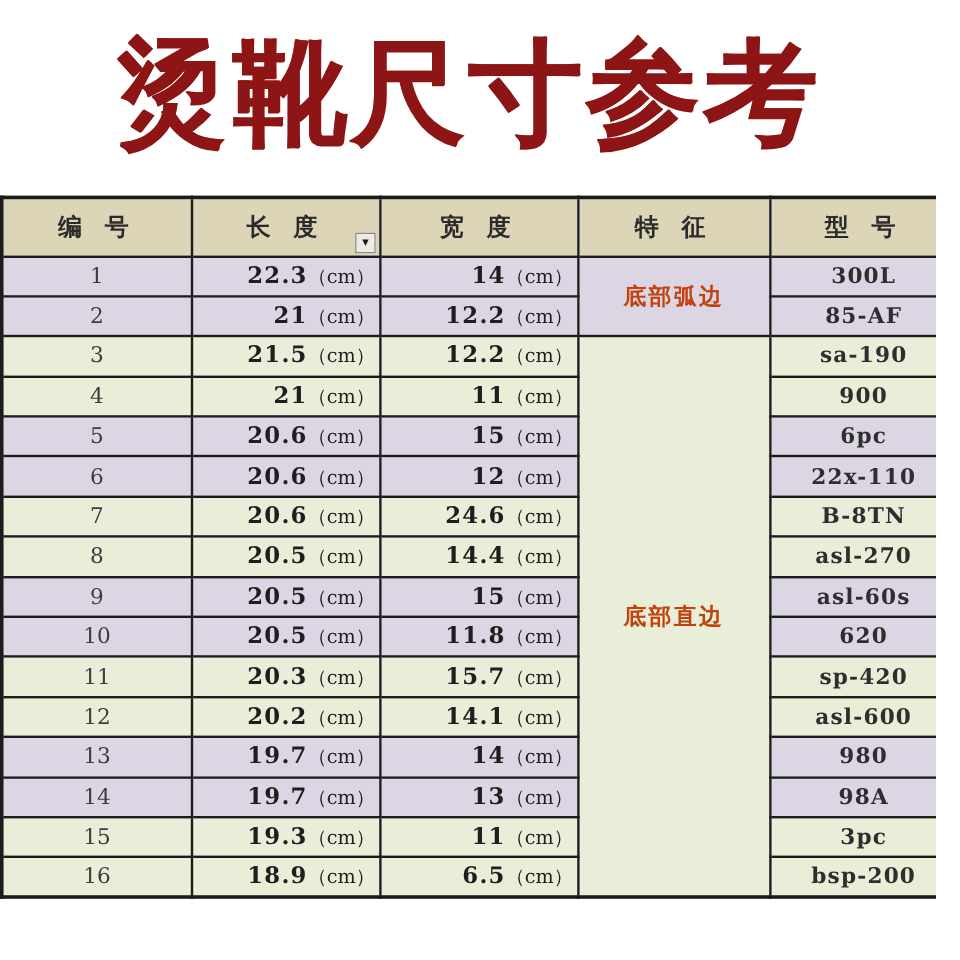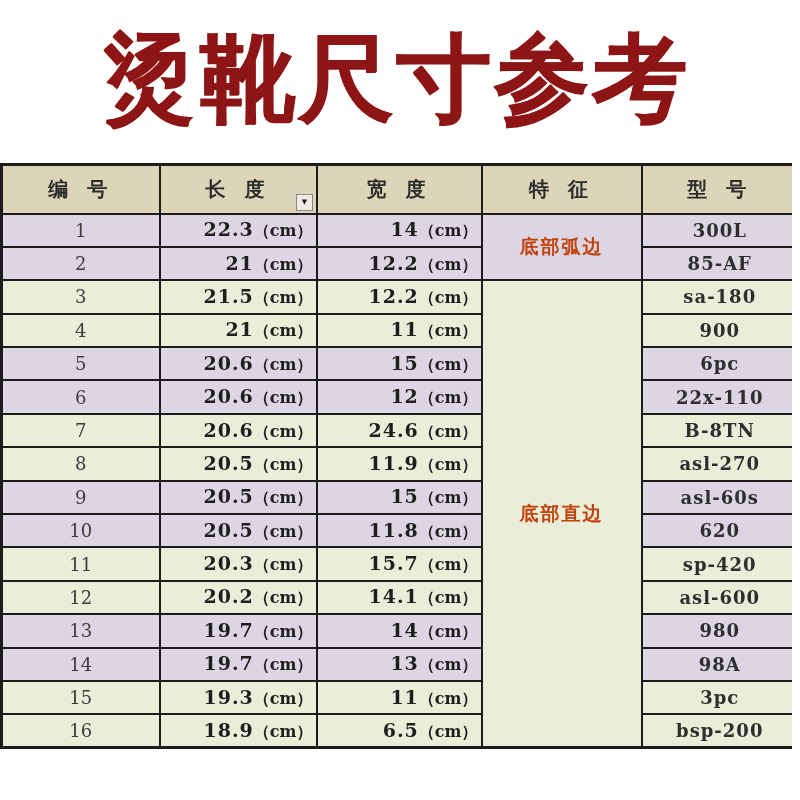--- a/index.html
+++ b/index.html
@@ -1,18 +1,18 @@
 <!DOCTYPE html>
 <html style="--title-color: #8e1515; --header-bg: #ddd5b8; --lavender: #dcd6e4; --green: #e9eed9; --border-color: #1c1c1c;"><head>
 <meta charset="utf-8">
 <style>
   html, body { margin:0; padding:0; background:#ffffff; }
   .page {
     position:relative; width:780px; height:800px; background:#ffffff;
-    font-family:"DejaVu Serif","Liberation Serif",serif; overflow:hidden;padding-left:12px;
+    font-family:"DejaVu Serif","Liberation Serif",serif; overflow:hidden;
   }
   .title {
     position:absolute; top:24px; left:0; width:100%;
     text-align:center;
     font-family:"Liberation Sans","DejaVu Sans",sans-serif;
     font-weight:900; font-size:95px; line-height:1.15; letter-spacing:3px;
     color:var(--title-color,#8e1515);
     text-shadow:1px 0 0 var(--title-color,#8e1515), 0 1px 0 var(--title-color,#8e1515);
   }
   table.size-table {
@@ -27,21 +27,21 @@
   .size-table thead tr { height:49px; }
   .size-table tbody tr { height:33.4px; }
   .size-table th {
     background:var(--header-bg,#ddd5b8);
     font-weight:bold; font-size:20px; letter-spacing:6px;
     color:#2b2b2b; text-align:center;
   }
   tr.row-lavender > td { background:var(--lavender,#dcd6e4); }
   tr.row-green   > td { background:var(--green,#e9eed9); }
   td.td-no    { text-align:center; font-size:18px; color:#3c3c3c; }
-  td.td-num   { text-align:right; font-size:17px; color:#1e1e1e; padding-right:3px; white-space:nowrap;font-weight:bold; }
+  td.td-num   { text-align:right; font-size:17px; color:#1e1e1e; padding-right:3px; white-space:nowrap; }
   td.td-num b { font-size:19px; letter-spacing:1px; }
   td.td-num .unit { font-size:16px; }
   td.td-feature { text-align:center; font-weight:bold; font-size:19px; letter-spacing:2px; color:#c2410c; }
   td.td-model { text-align:center; font-size:18px; color:#2e2e2e; letter-spacing:1px;font-weight:bold; }
   .filter-btn {
     position:absolute; left:296px; top:194px; width:17px; height:17px;
     box-sizing:border-box; background:#edebe4; border:1px solid #8a8a8a;
     display:flex; align-items:center; justify-content:center;
     font-size:7px; line-height:1; color:#1a1a1a; z-index:2; cursor:pointer;
     font-family:"DejaVu Sans","Liberation Sans",sans-serif;
@@ -83,21 +83,21 @@
           <td class="td-no">2</td>
           <td class="td-num"><b>21</b><span class="unit">（cm）</span></td>
           <td class="td-num"><b>12.2</b><span class="unit">（cm）</span></td>
           <td class="td-model">85-AF</td>
         </tr>
         <tr class="row-green">
           <td class="td-no">3</td>
           <td class="td-num"><b>21.5</b><span class="unit">（cm）</span></td>
           <td class="td-num"><b>12.2</b><span class="unit">（cm）</span></td>
           <td class="td-feature" rowspan="14">底部直边</td>
-          <td class="td-model">sa-180</td>
+          <td class="td-model">sa-190</td>
         </tr>
         <tr class="row-green">
           <td class="td-no">4</td>
           <td class="td-num"><b>21</b><span class="unit">（cm）</span></td>
           <td class="td-num"><b>11</b><span class="unit">（cm）</span></td>
           <td class="td-model">900</td>
         </tr>
         <tr class="row-lavender">
           <td class="td-no">5</td>
           <td class="td-num"><b>20.6</b><span class="unit">（cm）</span></td>
@@ -112,21 +112,21 @@
         </tr>
         <tr class="row-green">
           <td class="td-no">7</td>
           <td class="td-num"><b>20.6</b><span class="unit">（cm）</span></td>
           <td class="td-num"><b>24.6</b><span class="unit">（cm）</span></td>
           <td class="td-model">B-8TN</td>
         </tr>
         <tr class="row-green">
           <td class="td-no">8</td>
           <td class="td-num"><b>20.5</b><span class="unit">（cm）</span></td>
-          <td class="td-num"><b>11.9</b><span class="unit">（cm）</span></td>
+          <td class="td-num"><b>14.4</b><span class="unit">（cm）</span></td>
           <td class="td-model">asl-270</td>
         </tr>
         <tr class="row-lavender">
           <td class="td-no">9</td>
           <td class="td-num"><b>20.5</b><span class="unit">（cm）</span></td>
           <td class="td-num"><b>15</b><span class="unit">（cm）</span></td>
           <td class="td-model">asl-60s</td>
         </tr>
         <tr class="row-lavender">
           <td class="td-no">10</td>

